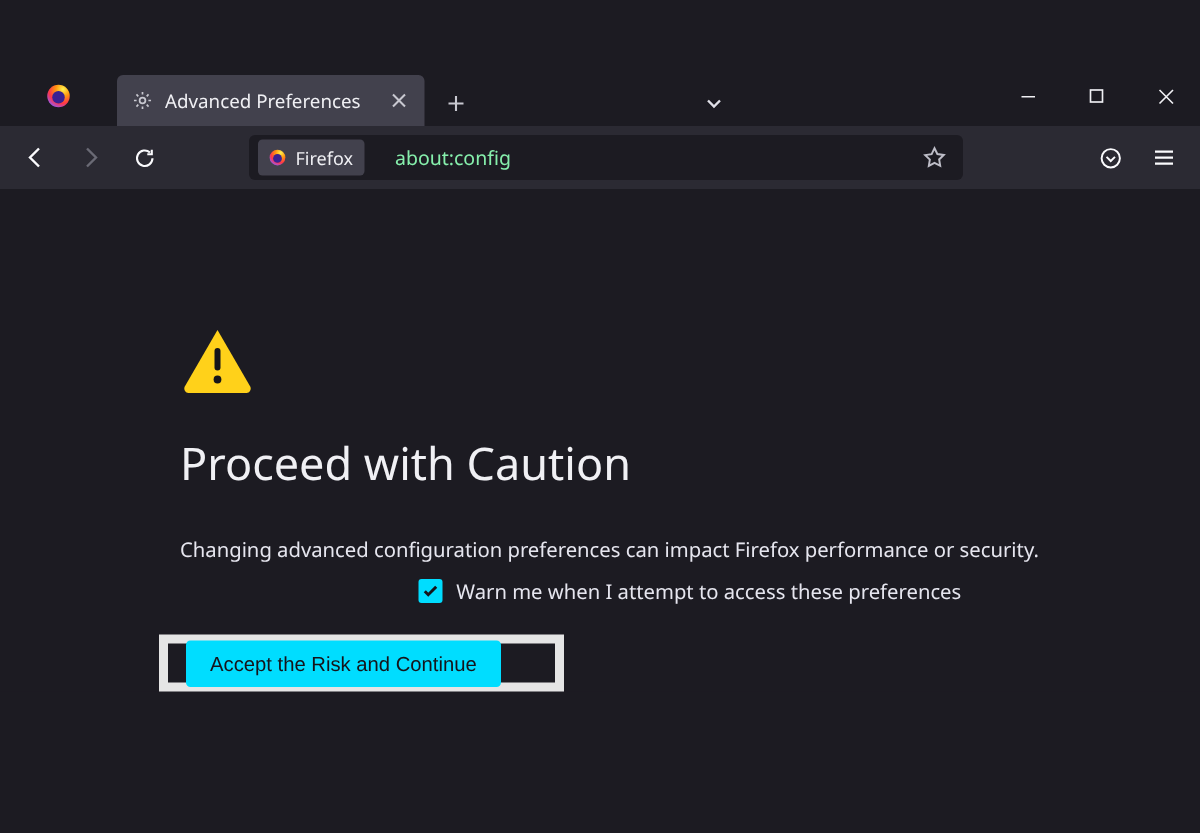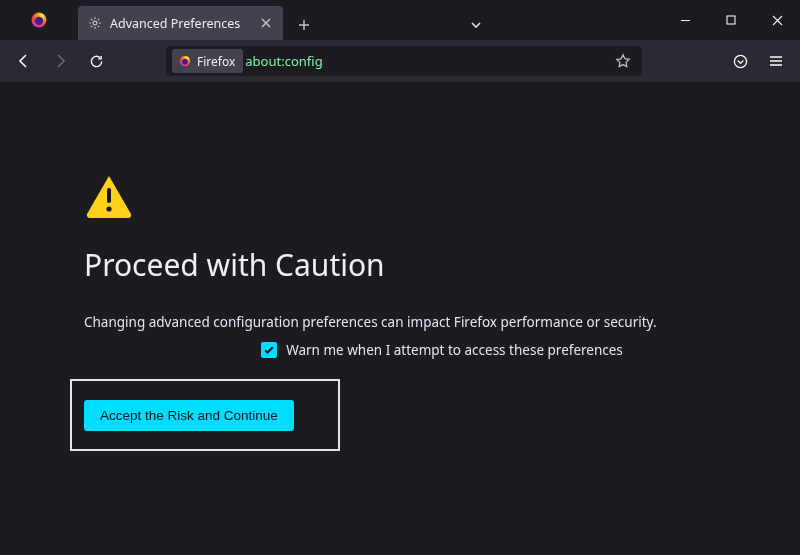--- a/index.html
+++ b/index.html
@@ -10,20 +10,21 @@
     font-family: "Segoe UI", -apple-system, system-ui, sans-serif;
     color: #fbfbfe;
     overflow: hidden;
   }
 
   
   .titlebar {
     height: 40px;
     background: #1c1b22;
     display: flex;
+    margin-top: 44px;
   }
   .app-icon {
     width: 78px;
     display: flex;
     align-items: center;
     justify-content: center;
   }
   .tabs-area { flex: 1; display: flex; align-items: flex-end; height: 100%; }
   .tab {
     background: #42414d;
@@ -84,21 +85,21 @@
   .nav-btn.disabled { color: #6a6a75; }
   .urlbar {
     flex: 1;
     height: 30px;
     background: #1c1b22;
     border-radius: 4px;
     margin: 0 50px 0 50px;
     display: flex;
     align-items: center;
     padding: 0 6px 0 6px;
-    gap: 2px;
+    gap: 20px;
   }
   .identity-box {
     background: #42414d;
     height: 24px;
     border-radius: 3px;
     padding: 0 8px 0 6px;
     display: flex;
     align-items: center;
     gap: 5px;
     font-size: 12px;
@@ -108,21 +109,21 @@
   .url-spacer { flex: 1; }
   .star-btn {
     width: 26px; height: 26px;
     display: flex; align-items: center; justify-content: center;
     color: #bdbdc7;
   }
   .right-tools { display: flex; gap: 4px; margin-left: 28px; }
 
   
   .content {
-    padding: 92px 0 0 84px;
+    padding: 92px 0 0 120px;
     background: #1c1b22;
   }
   .warning-icon { margin-bottom: 26px; }
   .heading {
     font-size: 30px;
     font-weight: 400;
     color: #f0f0f4;
     margin-bottom: 28px;
   }
   .desc {
@@ -139,23 +140,23 @@
     margin-bottom: 20px;
     justify-content: center;
   }
   .checkbox {
     width: 16px; height: 16px;
     background: #00ddff;
     border-radius: 2px;
     display: flex; align-items: center; justify-content: center;
   }
   .highlight-box {
-    border: 2px solid #e5e5e5;
+    border: 6px solid #e5e5e5;
     width: 270px;
-    height: 72px;
+    height: 38px;
     display: flex;
     align-items: center;
     justify-content: flex-start;
     padding-left: 12px;
     margin-left: -14px;
   }
   .accept-btn {
     background: #00ddff;
     color: #15141a;
     font-size: 13.5px;

